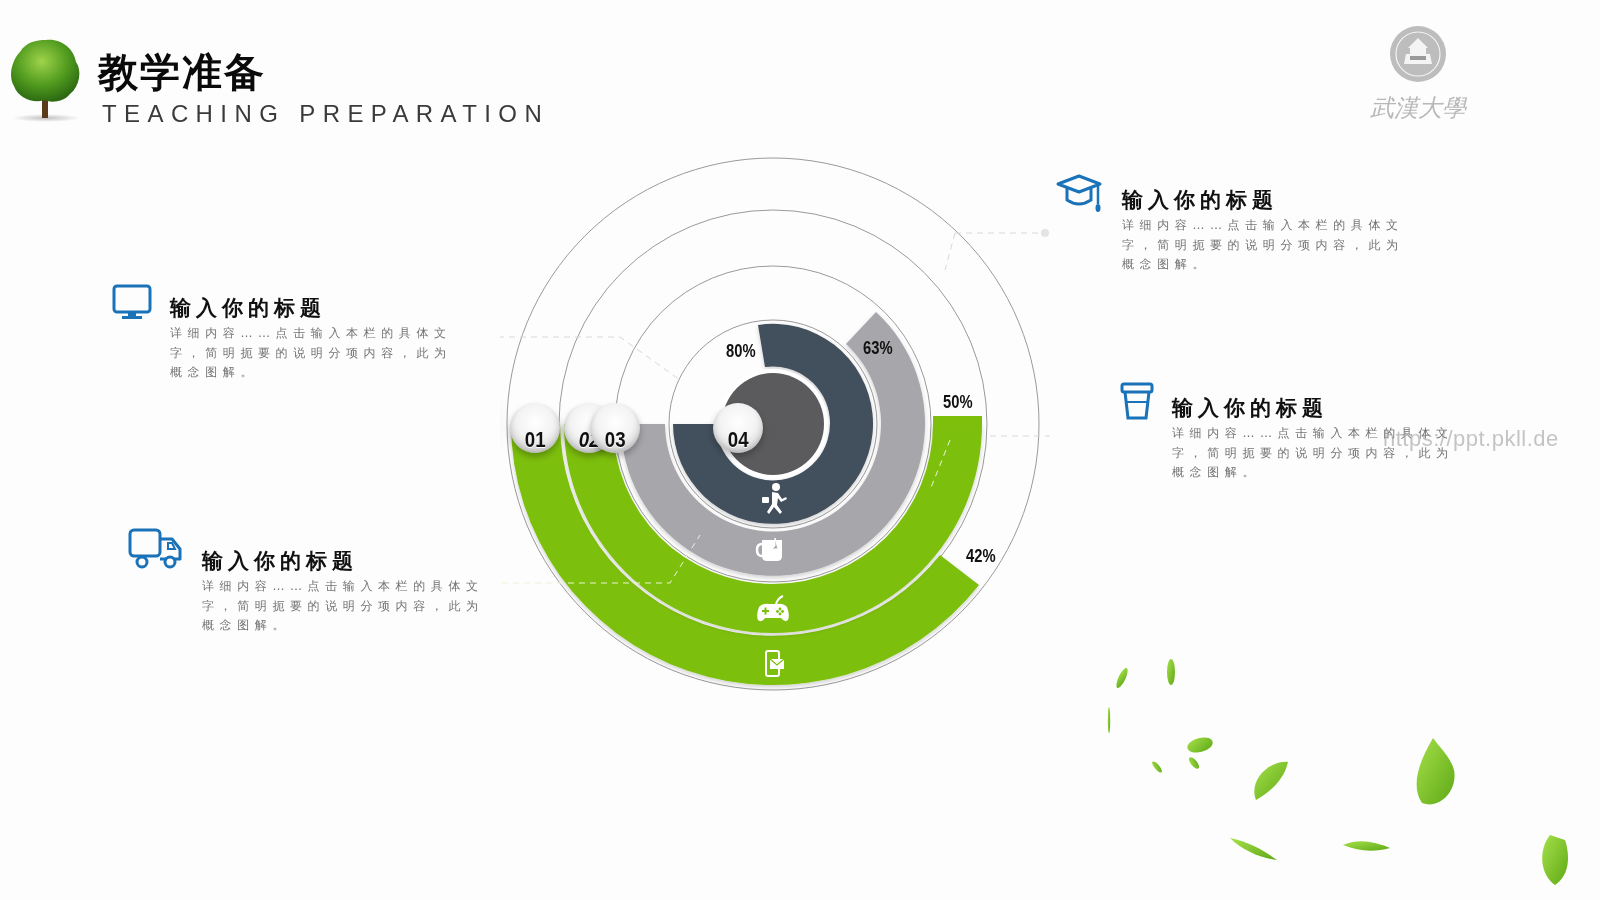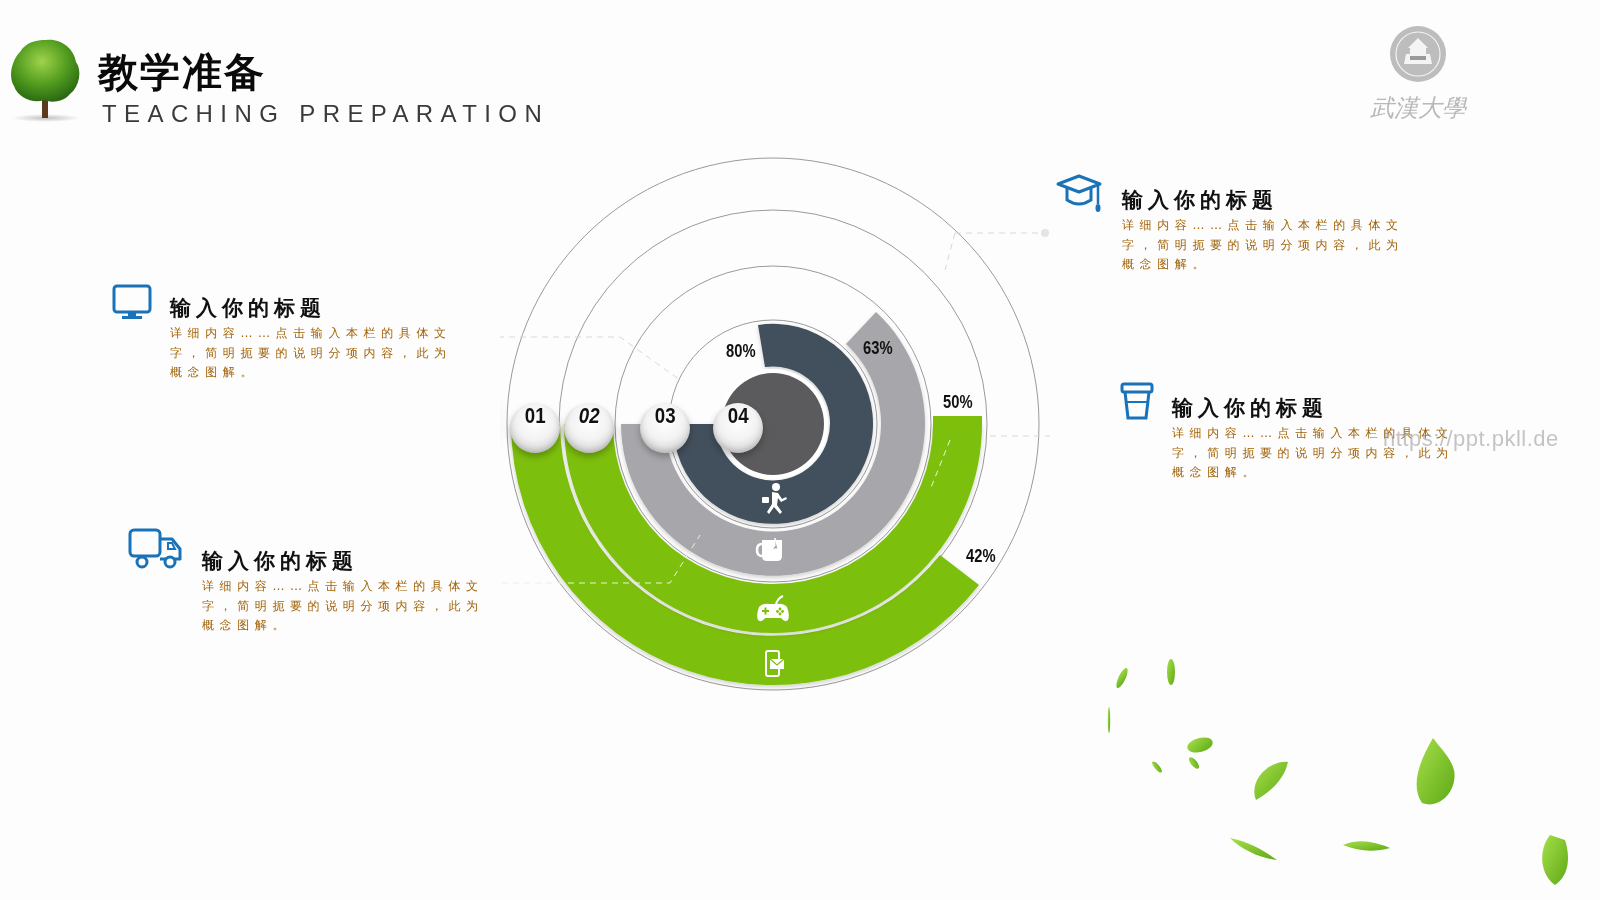--- a/index.html
+++ b/index.html
@@ -32,39 +32,39 @@
     position: absolute;
     font-family: "Liberation Sans", sans-serif;
     font-weight: bold; font-size: 18px; color: #111;
     transform: scaleX(0.82); transform-origin: left top;
   }
 
   .num-ball {
     position: absolute; width: 50px; height: 50px; border-radius: 50%;
     background: radial-gradient(circle at 50% 38%, #ffffff 0%, #f3f3f3 45%, #cfcfcf 80%, #b9b9b9 100%);
     box-shadow: 0 4px 6px rgba(0,0,0,0.25), inset 0 -3px 4px rgba(0,0,0,0.12);
-    display: flex; align-items: flex-start; justify-content: center;
+    display: flex; align-items: flex-end; justify-content: center;
   }
   .num-ball span {
     font-family: "Liberation Sans", sans-serif;
     font-weight: bold; font-size: 22px; color: #111;
     transform: scaleX(0.85);
     text-shadow: 0 1px 0 #fff;
   }
 
   
   .block { position: absolute; }
   .block .icon { position: absolute; }
   .block .btitle {
     position: absolute; white-space: nowrap;
     font-size: 21px; font-weight: bold; letter-spacing: 5px; color: #111; font-family: Liberation Serif, serif;
   }
   .block .bdesc {
     position: absolute; width: 320px;
-    font-size: 12px; letter-spacing: 5.6px; line-height: 19.5px; color: #a16207;
+    font-size: 12px; letter-spacing: 5.6px; line-height: 19.5px; color: #737373;
   }
 
   .watermark {
     left: 1338px; top: 426px;
     font-family: "Liberation Sans", sans-serif;
     font-size: 22px; color: rgba(150,150,150,0.55); letter-spacing: 0.5px; margin-left: 45px;
   }
 
   .leaves { left: 1070px; top: 620px; width: 530px; height: 280px; }
 </style>
@@ -180,21 +180,21 @@
 <div class="pct" style="left:863px; top:338px;"><span>63%</span></div>
 <div class="pct" style="left:943px; top:392px;"><span>50%</span></div>
 <div class="pct" style="left:966px; top:546px;"><span>42%</span></div>
 
 <div class="num-ball" style="left:510px; top:403px;">
     <span>01</span>
   </div>
 <div class="num-ball" style="left:564px; top:403px;font-style:italic;">
     <span>02</span>
   </div>
-<div class="num-ball" style="left:640px; top:403px;">
+<div class="num-ball" style="left:590px; top:403px;">
     <span>03</span>
   </div>
 <div class="num-ball" style="left:713px; top:403px;">
     <span>04</span>
   </div>
 
 <div class="block" style="left:1055px; top:172px;">
   <svg class="icon" style="left:0; top:0;" width="50" height="46" viewBox="0 0 50 46">
     <path d="M3 12 L24 4 L45 12 L24 20 Z" fill="none" stroke="#1a73b8" stroke-width="3" stroke-linejoin="round"></path>
     <path d="M12 16 L12 28 Q24 36 36 28 L36 16" fill="none" stroke="#1a73b8" stroke-width="3"></path>

